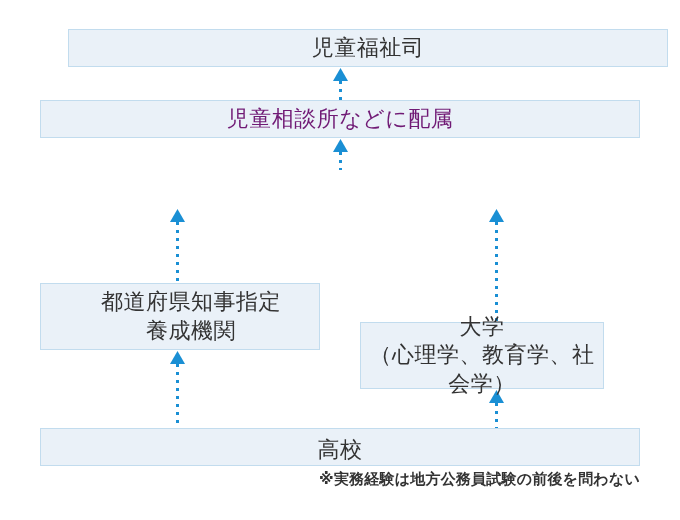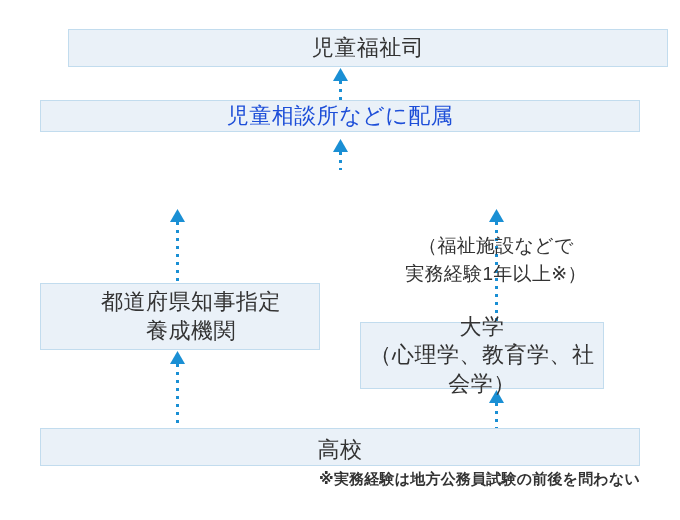--- a/index.html
+++ b/index.html
@@ -87,22 +87,20 @@
       </svg></div>
     <div class="connector" style="left: 169.5px; top: 351px; width: 15px; height: 77px;"><svg width="15" height="77" viewBox="0 0 15 77">
         <line x1="7.5" y1="13" x2="7.5" y2="77" stroke="#1a8fd4" stroke-width="3" stroke-dasharray="3 5" stroke-linecap="butt"></line>
         <polygon points="7.5,0 15,13 0,13" fill="#1a8fd4"></polygon>
       </svg></div>
     <div class="connector" style="left: 488.5px; top: 390px; width: 15px; height: 38px;"><svg width="15" height="38" viewBox="0 0 15 38">
         <line x1="7.5" y1="13" x2="7.5" y2="38" stroke="#1a8fd4" stroke-width="3" stroke-dasharray="3 5" stroke-linecap="butt"></line>
         <polygon points="7.5,0 15,13 0,13" fill="#1a8fd4"></polygon>
       </svg></div>
     <div class="node" style="left: 52px; top: 29px; width: 600px; height: 38px; background: rgb(234, 241, 248); border-color: rgb(194, 220, 238); color: rgb(51, 51, 51); margin-left: 16px;"><span class="node-label">児童福祉司</span></div>
-    <div class="node" style="left: 40px; top: 100px; width: 600px; height: 32px; background: rgb(234, 241, 248); border-color: rgb(194, 220, 238); color: #1d4ed8;"><span class="node-label">児童相談所などに配属</span></div>
+    <div class="node" style="left: 40px; top: 100px; width: 600px; height: 38px; background: rgb(234, 241, 248); border-color: rgb(194, 220, 238); color: #701a75;"><span class="node-label">児童相談所などに配属</span></div>
     <div class="node" style="left: 40px; top: 283px; width: 280px; height: 67px; background: rgb(234, 241, 248); border-color: rgb(194, 220, 238); color: rgb(51, 51, 51); padding-left: 22px;"><span class="node-label">都道府県知事指定
 養成機関</span></div>
     <div class="node" style="left: 360px; top: 322px; width: 244px; height: 67px; background: rgb(234, 241, 248); border-color: rgb(194, 220, 238); color: rgb(51, 51, 51);"><span class="node-label">大学
 （心理学、教育学、社会学）</span></div>
     <div class="node" style="left: 40px; top: 428px; width: 600px; height: 38px; background: rgb(234, 241, 248); border-color: rgb(194, 220, 238); color: rgb(51, 51, 51); align-items: flex-end;"><span class="node-label">高校</span></div>
-    <div class="annotation" style="left: 386px; top: 232px; width: 220px; color: rgb(51, 51, 51);">（福祉施設などで
-実務経験1年以上※）</div>
     <div class="footnote" style="left: 240px; top: 468px; width: 400px; color: rgb(51, 51, 51); font-weight: bold;">※実務経験は地方公務員試験の前後を問わない</div>
   </div>
 
 </body></html>

